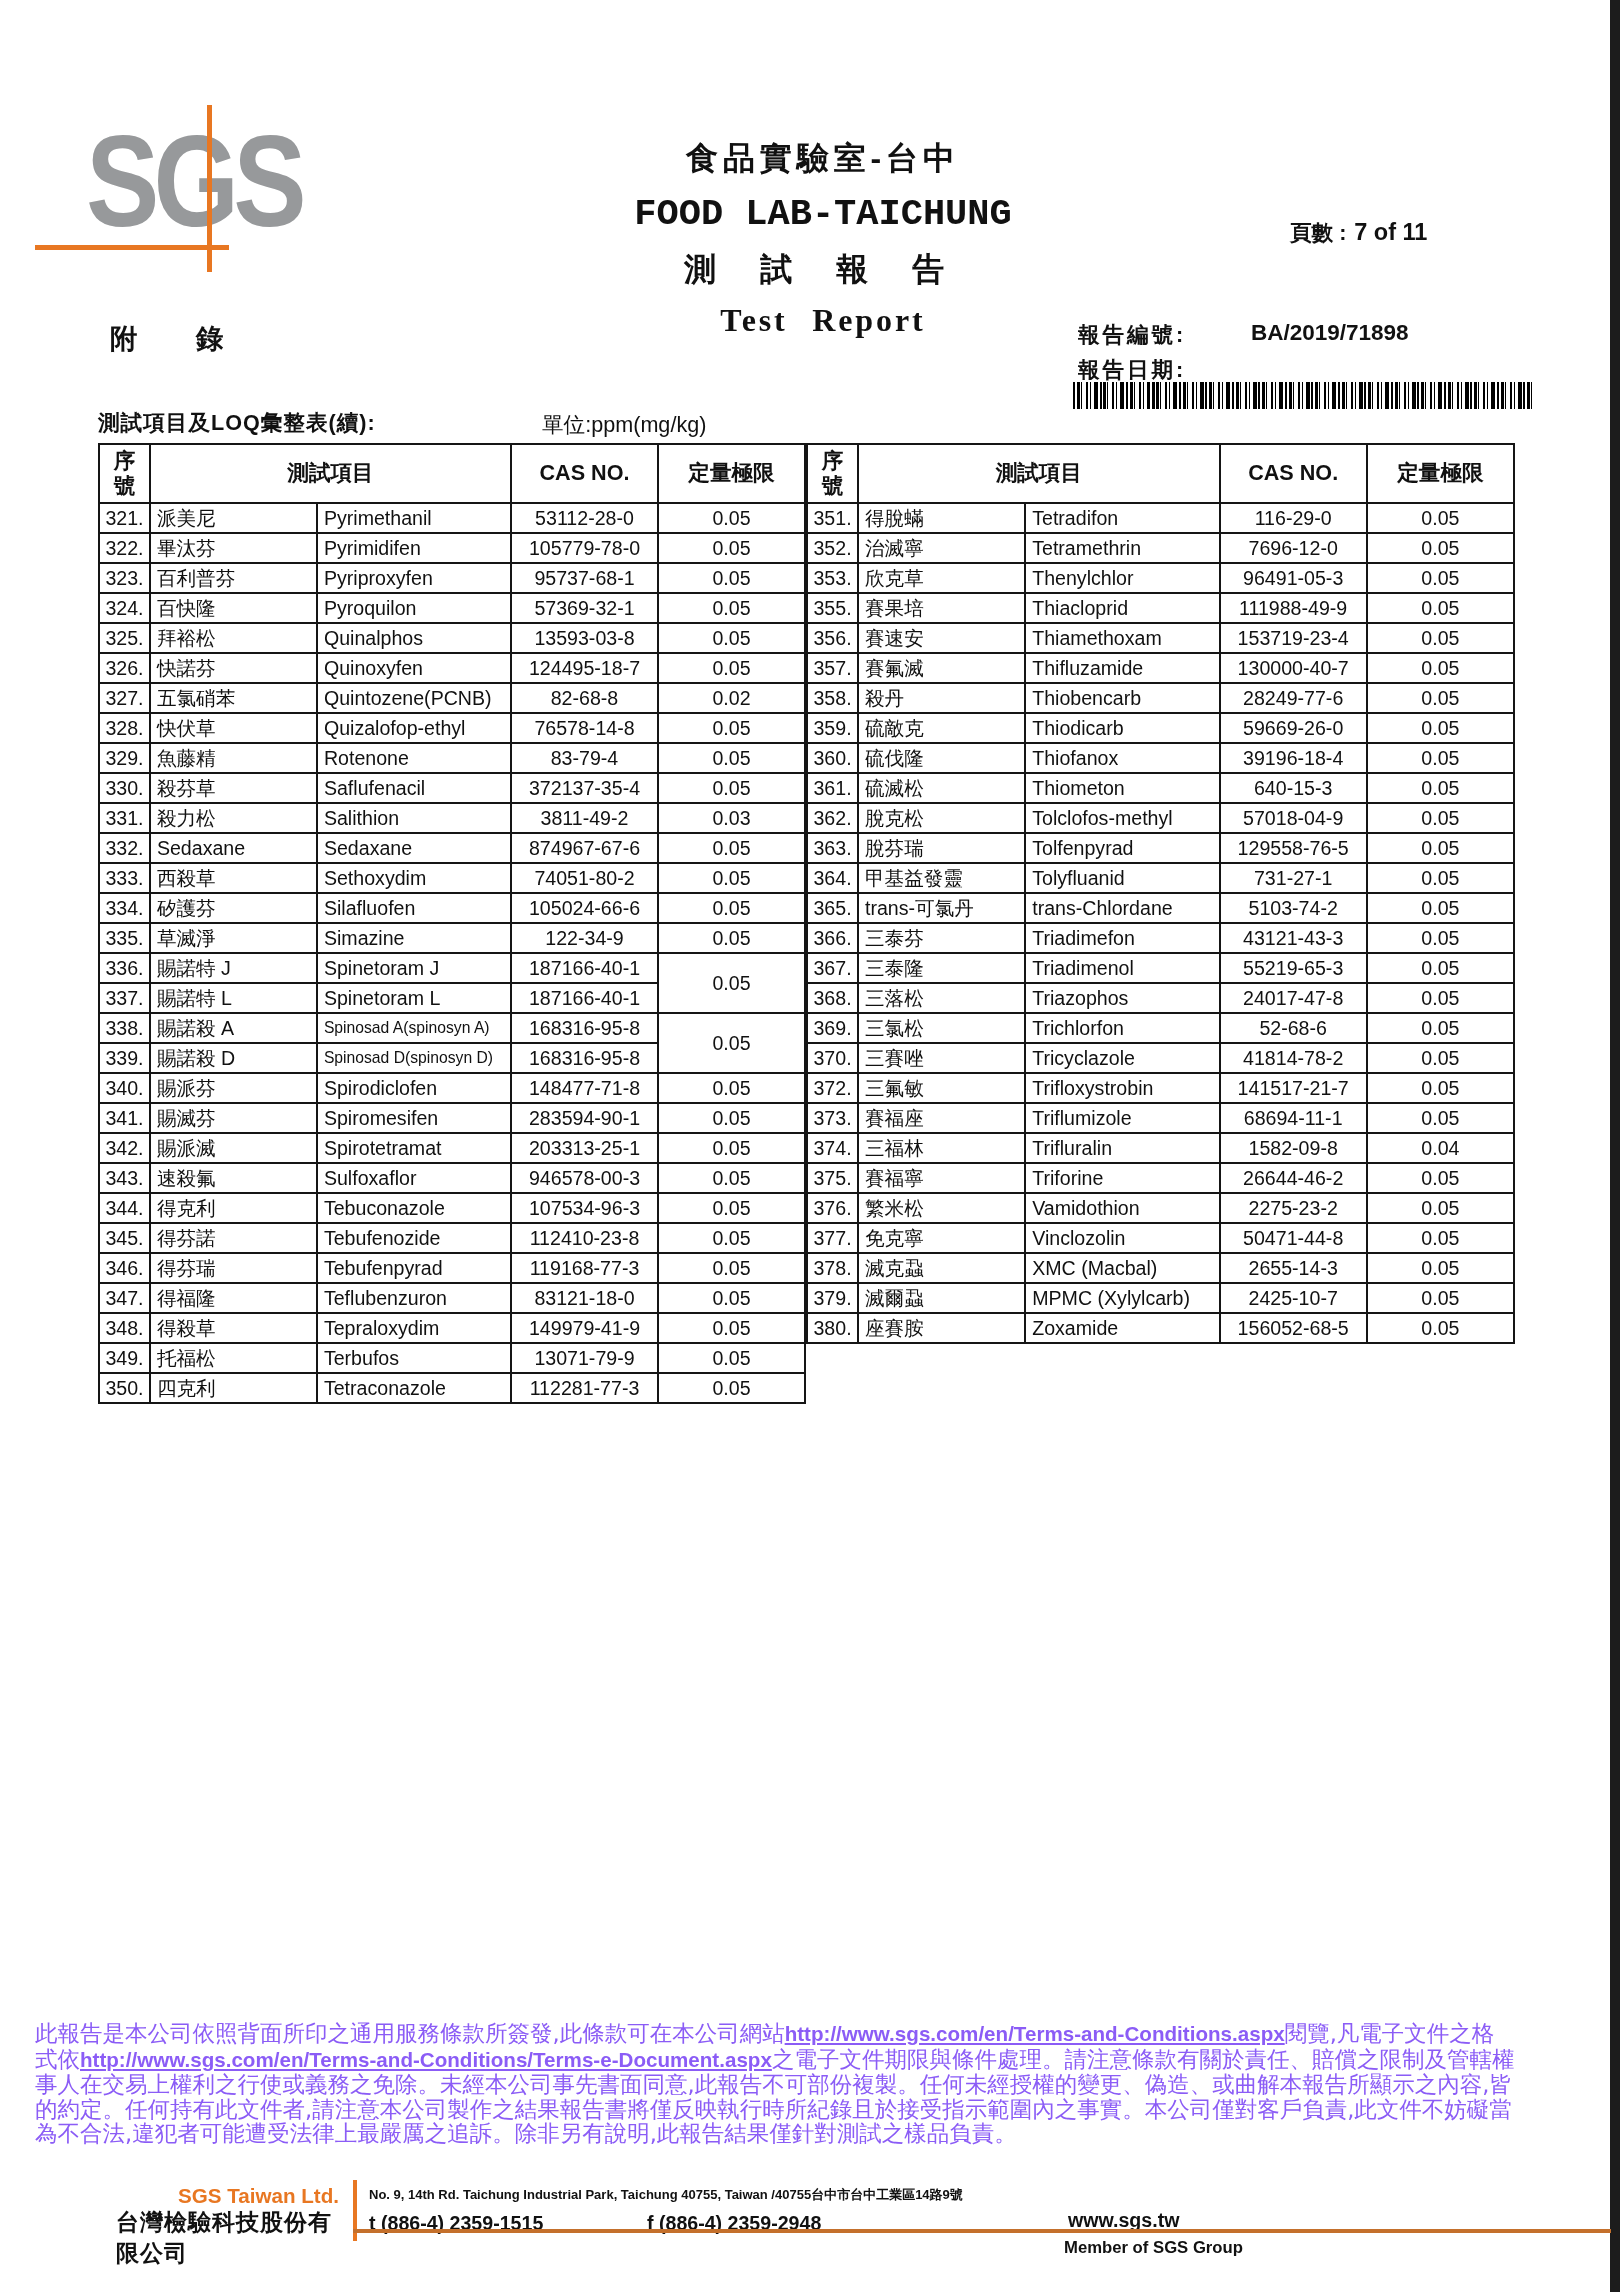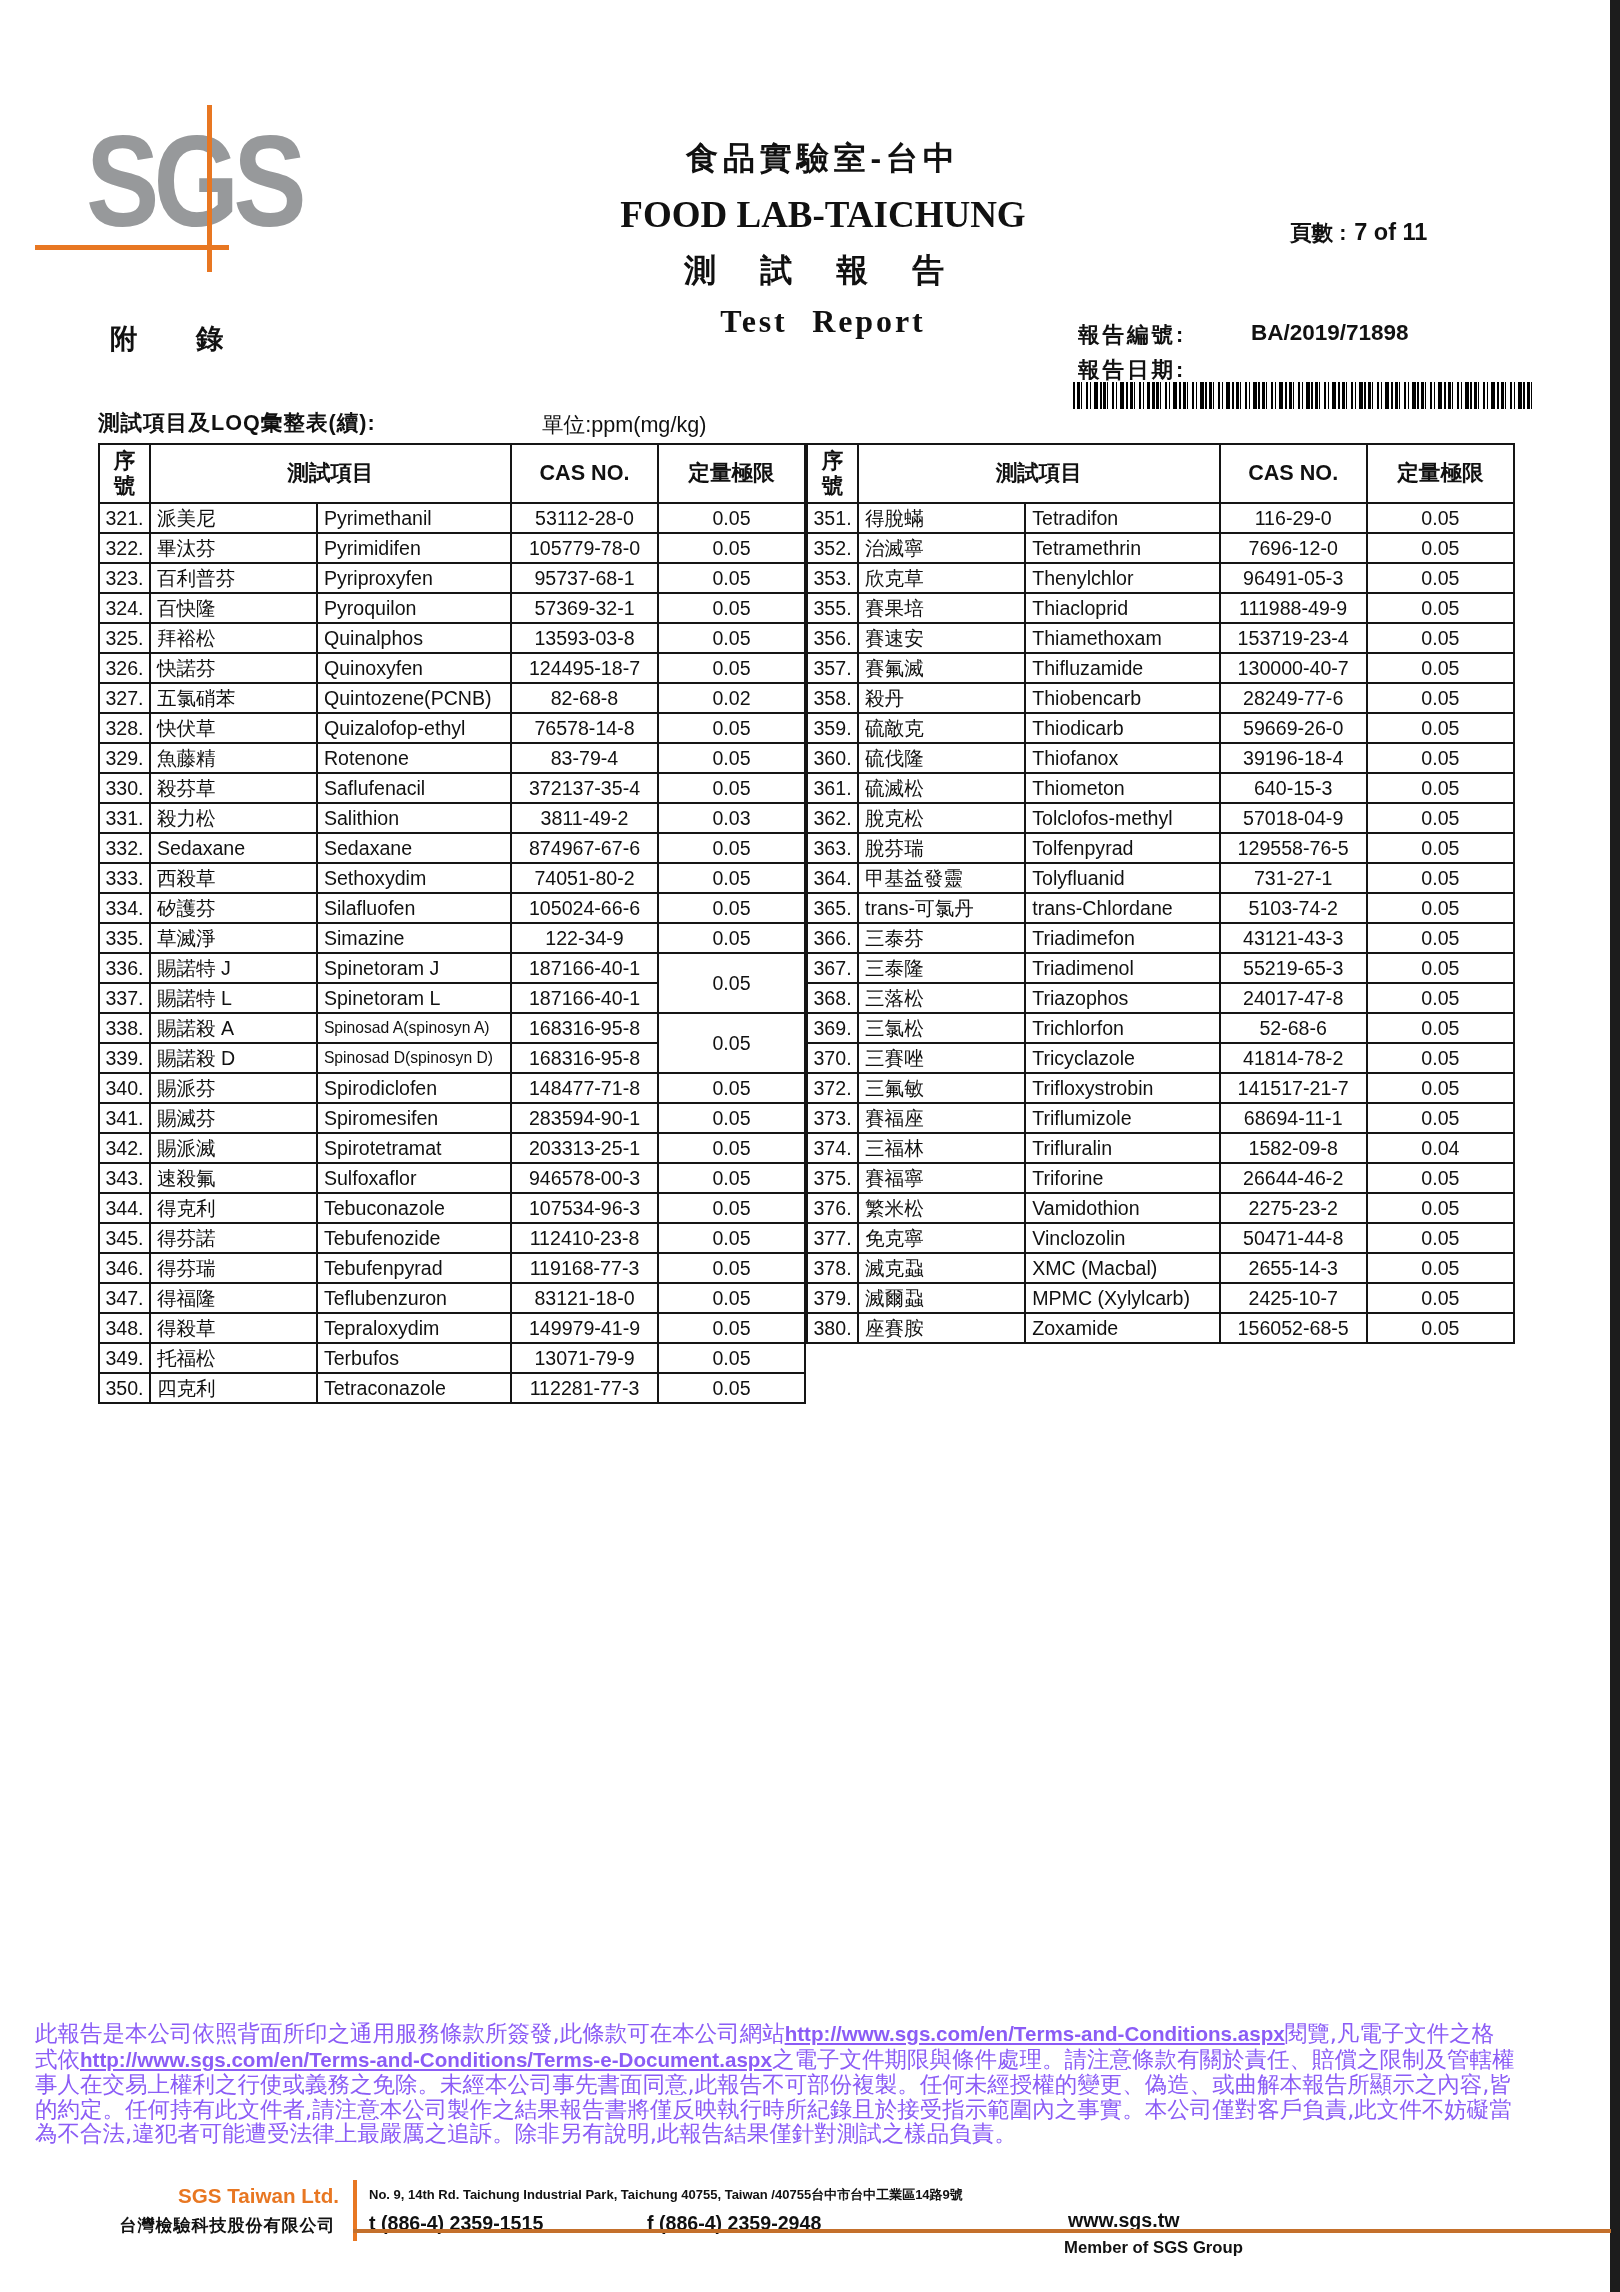--- a/index.html
+++ b/index.html
@@ -13,21 +13,21 @@
 
   
   #logo-text{left:86px;top:116px;font-size:110px;font-weight:bold;color:#97999b;
              letter-spacing:-5.9px;line-height:1;transform:scaleY(1.18);transform-origin:top left;}
   #logo-vline{left:207px;top:105px;width:4.9px;height:167px;background:#e87722;}
   #logo-hline{left:35px;top:245px;width:194px;height:4.9px;background:#e87722;}
 
   
   #title-block{left:529px;top:137px;width:588px;text-align:center;}
   #lab-title-zh{font-size:32px;font-weight:bold;letter-spacing:4.9px;margin-bottom:11.8px;}
-  #lab-title-en{font-size:37px;font-weight:bold;margin-bottom:13.7px;}
+  #lab-title-en{font-size:37px;font-weight:bold;margin-bottom:13.7px;font-family:Liberation Mono, monospace;}
   #report-title-zh{font-size:32px;font-weight:bold;letter-spacing:17.6px;margin-bottom:9.8px;}
   #report-title-en{font-size:32px;font-weight:bold;letter-spacing:2.9px;word-spacing:13.7px;}
 
   #appendix{left:110px;top:321px;font-size:27.4px;font-weight:bold;letter-spacing:25.5px;}
 
   #page-no{left:1290px;top:218px;font-size:21.6px;font-weight:bold;}
   #page-no .val{font-size:23.5px;margin-left:7.8px;}
 
   .report-meta{left:1078px;font-size:21.6px;font-weight:bold;display:flex;}
   .report-meta .lbl{letter-spacing:2.9px;width:155px;}
@@ -60,21 +60,21 @@
   td.cell-cas{text-align:center;}
   td.cell-loq{text-align:center;}
 
   
   #legal{left:35px;top:2021px;width:1568px;font-size:22.5px;line-height:24.5px;
          font-family:"DejaVu Sans","Liberation Sans",sans-serif;color:#8b5cf6;}
   #legal .url{text-decoration:underline;font-family:"Liberation Sans",sans-serif;font-weight:bold;font-size:20.6px;}
 
   
   #company-en{left:127px;top:2184px;width:212px;text-align:right;color:#e87722;font-weight:bold;font-size:20.6px;}
-  #company-zh{left:116px;top:2207px;width:223px;text-align:center;font-weight:bold;font-size:17px;letter-spacing:1px;margin-top:7px;}
+  #company-zh{left:116px;top:2207px;width:223px;text-align:left;font-weight:bold;font-size:23px;letter-spacing:1px;}
   #footer-vline{left:353px;top:2180px;width:3.9px;height:61px;background:#e87722;}
   #footer-address{left:369px;top:2186px;font-size:13px;font-weight:bold;}
   #footer-tel{left:369px;top:2212px;font-size:19.6px;font-weight:bold;}
   #footer-fax{left:647px;top:2212px;font-size:19.6px;font-weight:bold;}
   #footer-web{left:1068px;top:2209px;font-size:19.6px;font-weight:bold;}
   #footer-hline{left:353px;top:2229px;width:1258px;height:3.9px;background:#c4702c;}
   #footer-member{left:1064px;top:2238px;font-size:16.7px;font-weight:bold;}
 </style>
 </head>
 <body>

